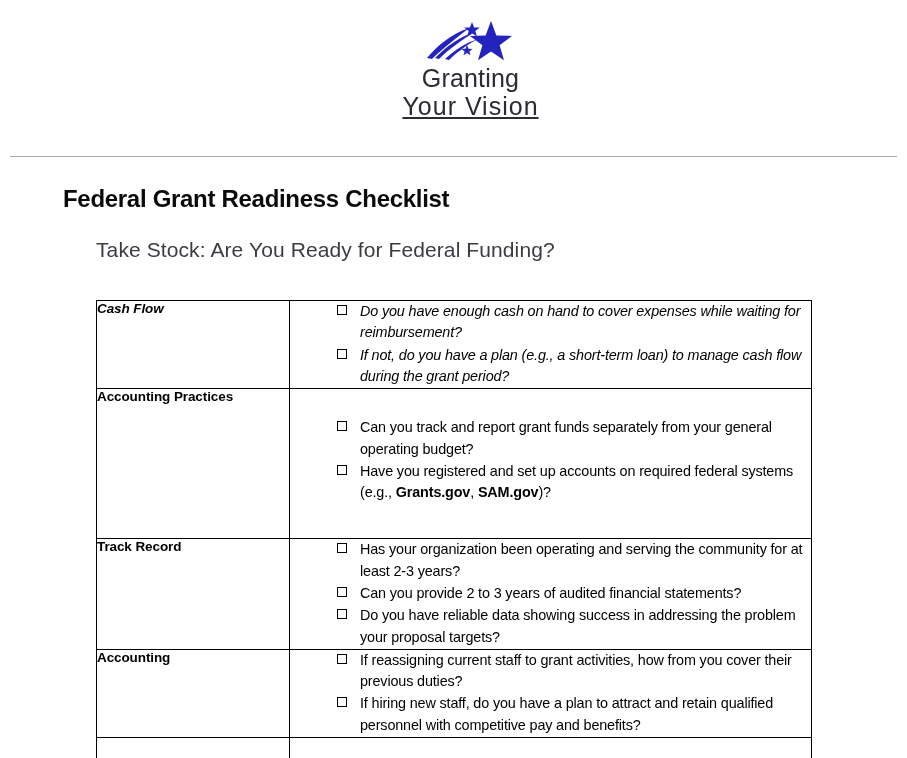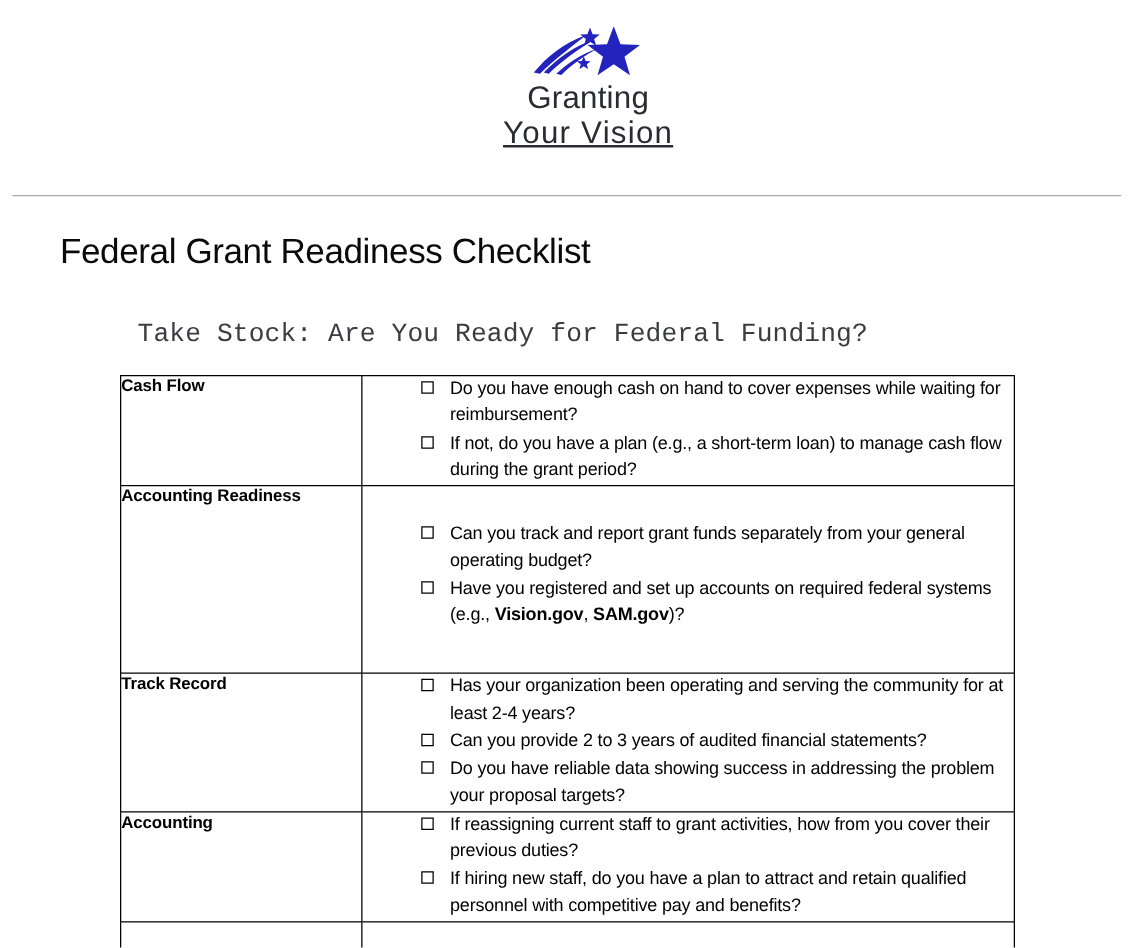--- a/index.html
+++ b/index.html
@@ -64,33 +64,33 @@
   
   .doc {
     position: absolute;
     left: 0;
     top: 168px;
     width: 907px;
   }
 
   .page-title {
     margin: 0;
-    padding: 18px 0 0 48px;
-    font-family: "Liberation Sans", sans-serif;
-    font-size: 28px;
-    font-weight: normal;
+    padding: 18px 0 0 63px;
+    font-family: "Liberation Sans", sans-serif;
+    font-size: 24px;
+    font-weight: bold;
     letter-spacing: -0.3px;
     color: #0a0a0a;
     line-height: 1.1;
   }
 
   .page-subtitle {
-    margin: 14px;
+    margin: 0;
     padding: 26px 0 0 96px;
-    font-family: Liberation Mono, monospace;
+    font-family: Liberation Sans, sans-serif;
     font-size: 21px;
     font-weight: 300;
     color: #3b3b42;
     letter-spacing: 0.1px;
     line-height: 1.1;
   }
 
   
   .checklist-table {
     position: absolute;
@@ -150,21 +150,21 @@
     line-height: 1.48;
     color: #000;
     letter-spacing: -0.15px;
     font-stretch: condensed;
   }
   .item-text b {
     font-weight: bold;
   }
 
   
-  .row-cashflow td       { height: 82px; }
+  .row-cashflow td       { height: 82px; font-style: italic; }
   .row-accounting td     { height: 121px; }
   .row-trackrecord td    { height: 107px; margin-top: 12px; }
   .row-personnel td      { height: 82px; }
   .row-trailing td       { height: 40px; }
 </style>
 </head>
 <body>
 
 <div class="header">
   <div class="logo-block">
@@ -207,44 +207,44 @@
               </li>
               <li class="item">
                 <span class="checkbox"></span>
                 <span class="item-text">If not, do you have a plan (e.g., a short-term loan) to manage cash flow during the grant period?</span>
               </li>
             </ul>
           </td>
         </tr>
         <tr class="row-accounting">
           <td class="cat-cell">
-            <div class="cat-label">Accounting Readiness</div>
+            <div class="cat-label">Accounting Practices</div>
           </td>
           <td class="items-cell pad-top">
             <ul class="item-list">
               <li class="item">
                 <span class="checkbox"></span>
                 <span class="item-text">Can you track and report grant funds separately from your general operating budget?</span>
               </li>
               <li class="item">
                 <span class="checkbox"></span>
-                <span class="item-text">Have you registered and set up accounts on required federal systems (e.g., <b>Vision.gov</b>, <b>SAM.gov</b>)?</span>
+                <span class="item-text">Have you registered and set up accounts on required federal systems (e.g., <b>Grants.gov</b>, <b>SAM.gov</b>)?</span>
               </li>
             </ul>
           </td>
         </tr>
         <tr class="row-trackrecord">
           <td class="cat-cell">
             <div class="cat-label">Track Record</div>
           </td>
           <td class="items-cell">
             <ul class="item-list">
               <li class="item">
                 <span class="checkbox"></span>
-                <span class="item-text">Has your organization been operating and serving the community for at least 2-4 years?</span>
+                <span class="item-text">Has your organization been operating and serving the community for at least 2-3 years?</span>
               </li>
               <li class="item">
                 <span class="checkbox"></span>
                 <span class="item-text">Can you provide 2 to 3 years of audited financial statements?</span>
               </li>
               <li class="item">
                 <span class="checkbox"></span>
                 <span class="item-text">Do you have reliable data showing success in addressing the problem your proposal targets?</span>
               </li>
             </ul>

